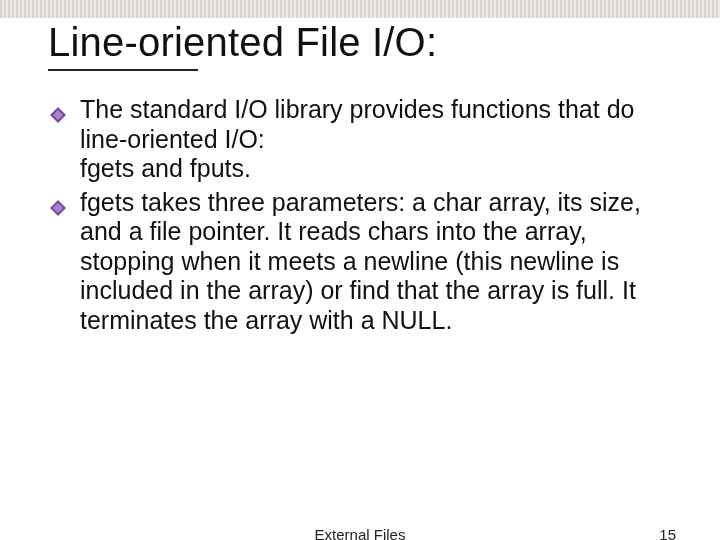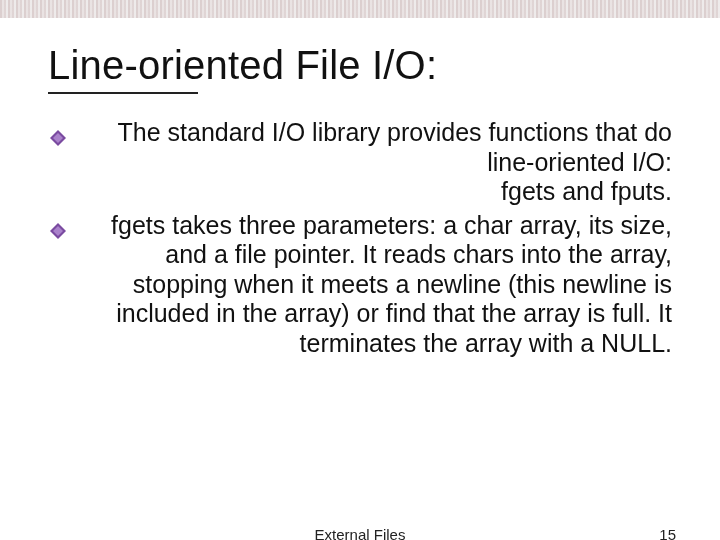--- a/index.html
+++ b/index.html
@@ -11,40 +11,39 @@
   }
   .texture-bar {
     position: absolute;
     top: 0; left: 0; right: 0;
     height: 18px;
     background: repeating-linear-gradient(90deg,
       #bfa8a8 0 2px, #d8cccc 2px 4px, #c6b2b2 4px 6px, #e0dada 6px 8px);
     opacity: 0.55;
   }
   .slide {
-    padding: 43px 48px 0 48px;
+    padding: 20px 48px 0 48px;
   }
   .title {
     font-size: 40px;
     font-weight: 400;
     color: #111;
     letter-spacing: 0.2px;
     margin-bottom: 4px;
   }
   .title-rule {
     width: 150px;
     height: 2px;
     background: #222;
     margin-top: 2px;
     margin-bottom: 24px;
   }
   ul.bullets {
     list-style: none;
     padding-left: 32px;
-    text-align: right;
   }
   ul.bullets > li {
     position: relative;
     font-size: 25px;
     line-height: 1.18;
     color: #111;
     margin-bottom: 4px;
     font-weight: 400;
   }
   ul.bullets > li .bullet-icon {

